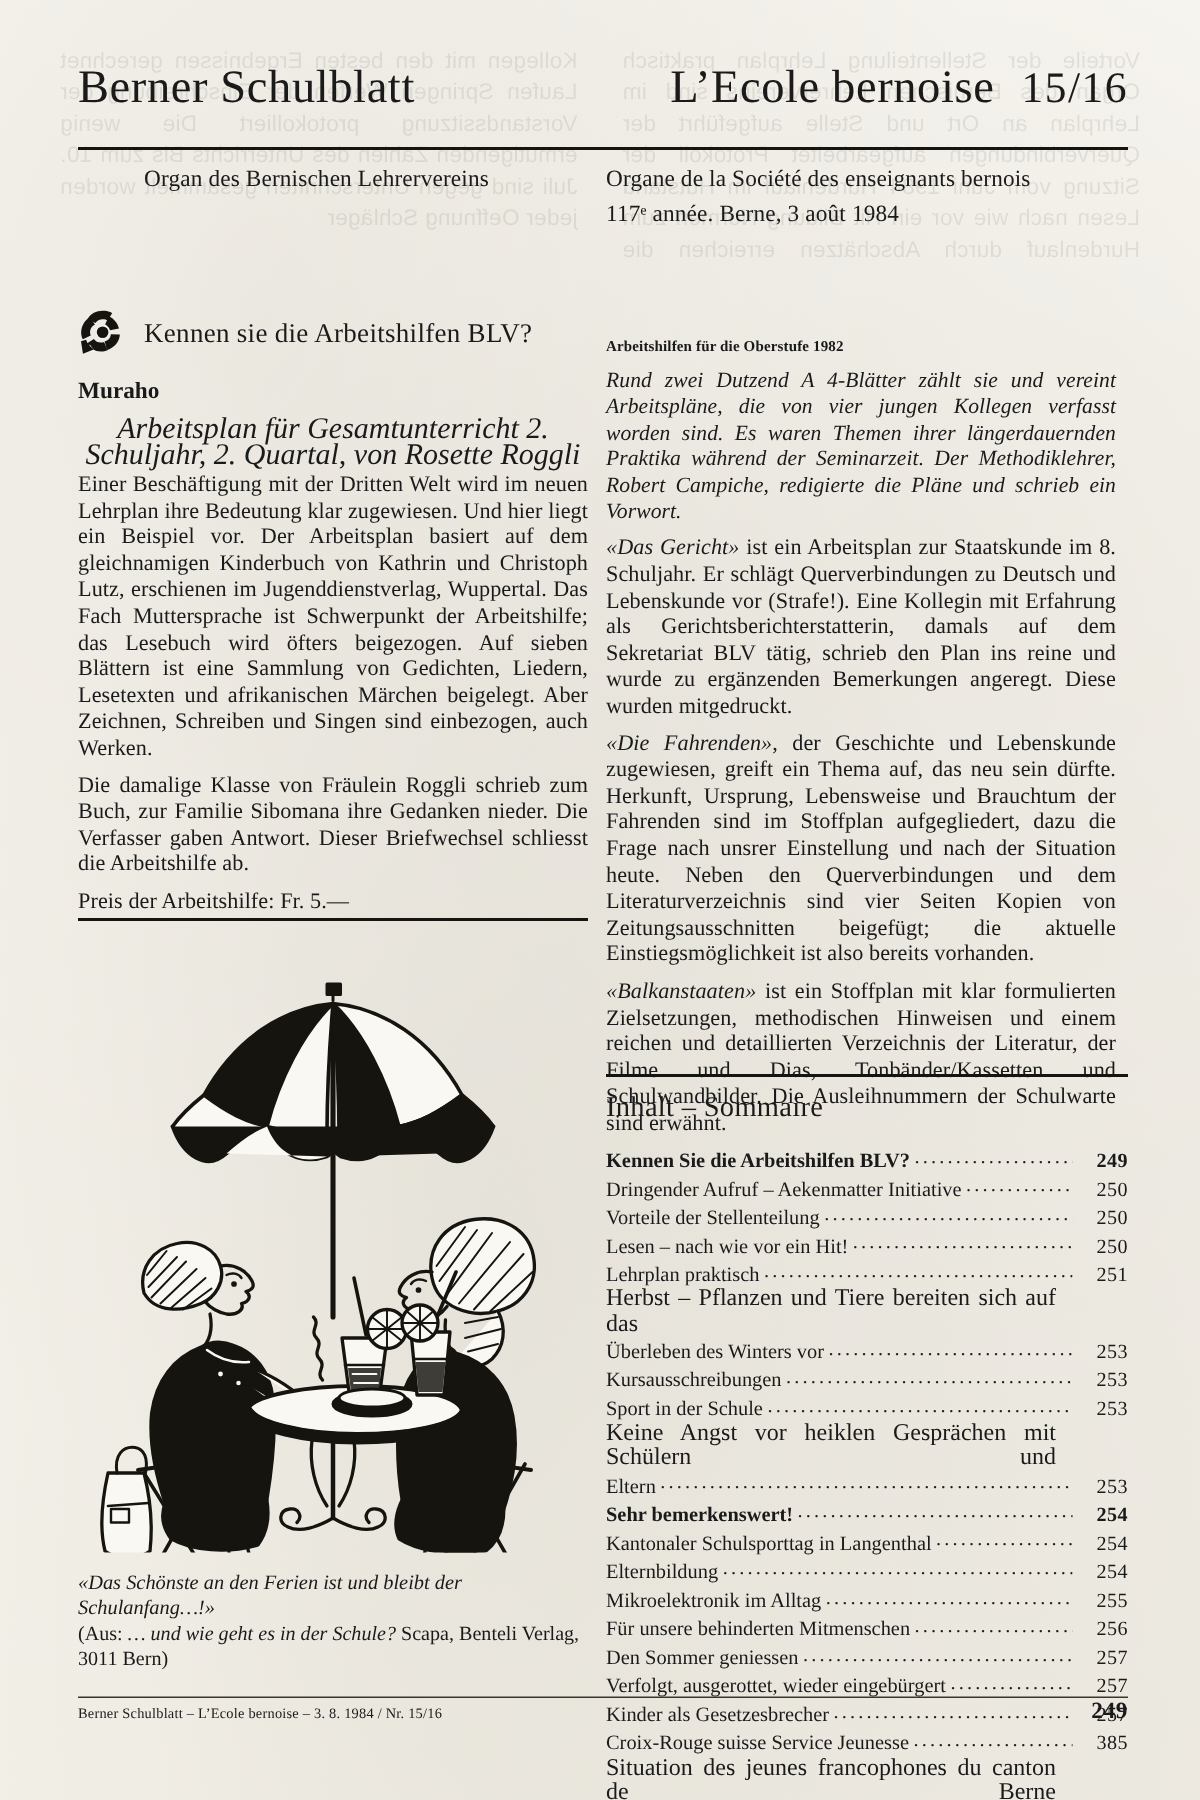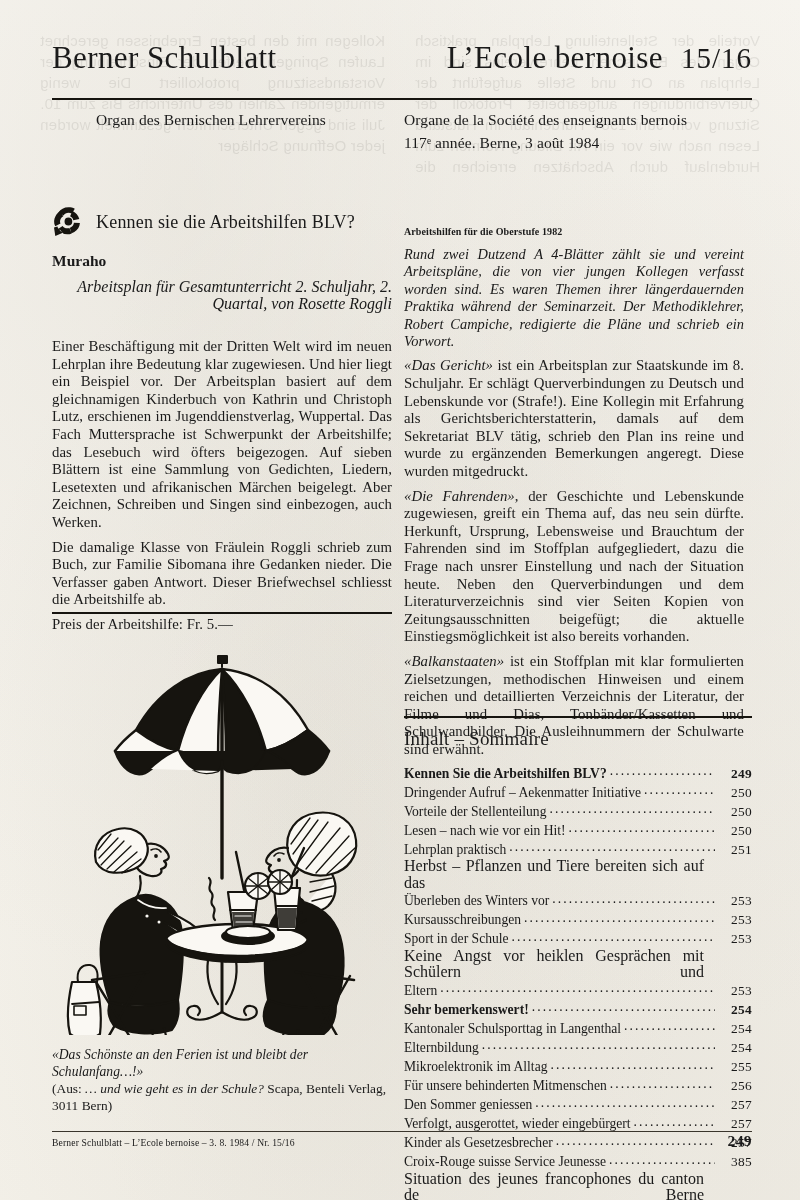--- a/index.html
+++ b/index.html
@@ -126,24 +126,24 @@
     letter-spacing: 0.1px;
     margin: 0 0 9px 0;
   }
   .sub-bold {
     font-size: 15.5px;
     font-weight: bold;
     margin: 0 0 8px 0;
   }
   .meta-italic {
     font-style: italic;
-    font-size: 16px;
+    font-size: 20px;
     line-height: 17px;
-    margin: 0 0 26px 0;
-    text-align: right;
+    margin: 0 0 3px 0;
+    text-align: center;
   }
   p.body {
     font-size: 14.8px;
     line-height: 17.6px;
     margin: 0 0 7px 0;
     letter-spacing: 0.05px;
     hyphens: auto;
   }
   p.body.italic {
     font-style: italic;

